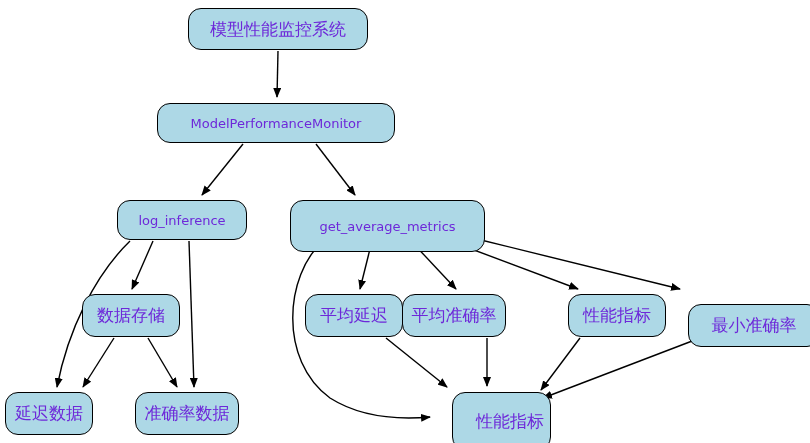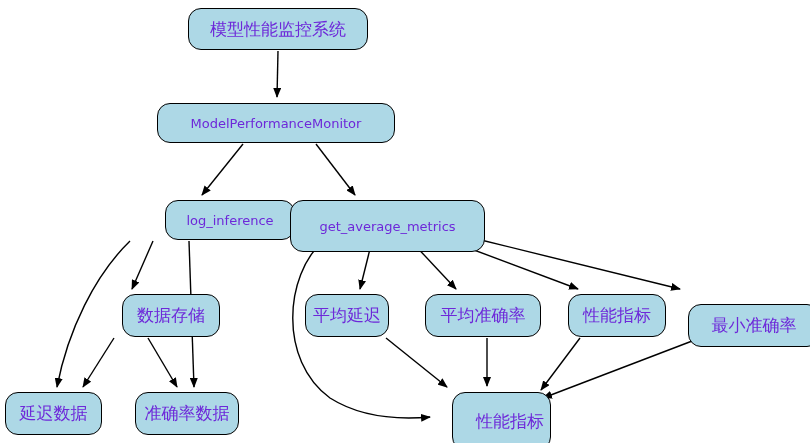--- a/index.html
+++ b/index.html
@@ -83,42 +83,42 @@
       </g>
   </svg>
 
   <div id="node-group">
       <div class="gnode" style="left: 188px; top: 8px; width: 180px; height: 42px; background: rgb(173, 216, 230); border-color: rgb(0, 0, 0);">
         <span class="gnode-label lbl-cjk">模型性能监控系统</span>
       </div>
       <div class="gnode" style="left: 157px; top: 103px; width: 238px; height: 40px; background: rgb(173, 216, 230); border-color: rgb(0, 0, 0);">
         <span class="gnode-label lbl-latin">ModelPerformanceMonitor</span>
       </div>
-      <div class="gnode" style="left: 117px; top: 200px; width: 130px; height: 40px; background: rgb(173, 216, 230); border-color: rgb(0, 0, 0); margin-left: 48px;">
+      <div class="gnode" style="left: 117px; top: 200px; width: 130px; height: 40px; background: rgb(173, 216, 230); border-color: rgb(0, 0, 0);">
         <span class="gnode-label lbl-latin">log_inference</span>
       </div>
       <div class="gnode" style="left: 290px; top: 200px; width: 195px; height: 52px; background: rgb(173, 216, 230); border-color: rgb(0, 0, 0);">
         <span class="gnode-label lbl-latin">get_average_metrics</span>
       </div>
-      <div class="gnode" style="left: 82px; top: 294px; width: 98px; height: 43px; background: rgb(173, 216, 230); border-color: rgb(0, 0, 0); margin-left: 40px;">
+      <div class="gnode" style="left: 82px; top: 294px; width: 98px; height: 43px; background: rgb(173, 216, 230); border-color: rgb(0, 0, 0);">
         <span class="gnode-label lbl-cjk">数据存储</span>
       </div>
-      <div class="gnode" style="left: 305px; top: 294px; width: 84px; height: 43px; background: rgb(173, 216, 230); border-color: rgb(0, 0, 0);">
+      <div class="gnode" style="left: 305px; top: 294px; width: 98px; height: 43px; background: rgb(173, 216, 230); border-color: rgb(0, 0, 0);">
         <span class="gnode-label lbl-cjk">平均延迟</span>
       </div>
-      <div class="gnode" style="left: 425px; top: 294px; width: 116px; height: 43px; background: rgb(173, 216, 230); border-color: rgb(0, 0, 0);">
+      <div class="gnode" style="left: 402px; top: 294px; width: 104px; height: 43px; background: rgb(173, 216, 230); border-color: rgb(0, 0, 0);">
         <span class="gnode-label lbl-cjk">平均准确率</span>
       </div>
       <div class="gnode" style="left: 568px; top: 294px; width: 98px; height: 43px; background: rgb(173, 216, 230); border-color: rgb(0, 0, 0);">
         <span class="gnode-label lbl-cjk">性能指标</span>
       </div>
       <div class="gnode" style="left: 688px; top: 304px; width: 132px; height: 43px; background: rgb(173, 216, 230); border-color: rgb(0, 0, 0);">
         <span class="gnode-label lbl-cjk">最小准确率</span>
       </div>
-      <div class="gnode" style="left: 5px; top: 392px; width: 97px; height: 43px; background: rgb(173, 216, 230); border-color: rgb(0, 0, 0);">
+      <div class="gnode" style="left: 5px; top: 392px; width: 88px; height: 43px; background: rgb(173, 216, 230); border-color: rgb(0, 0, 0);">
         <span class="gnode-label lbl-cjk">延迟数据</span>
       </div>
       <div class="gnode" style="left: 135px; top: 392px; width: 104px; height: 43px; background: rgb(173, 216, 230); border-color: rgb(0, 0, 0);">
         <span class="gnode-label lbl-cjk">准确率数据</span>
       </div>
       <div class="gnode" style="left: 452px; top: 392px; width: 99px; height: 58px; background: rgb(173, 216, 230); border-color: rgb(0, 0, 0); padding-left: 17px;">
         <span class="gnode-label lbl-cjk">性能指标</span>
       </div>
     </div>
 

